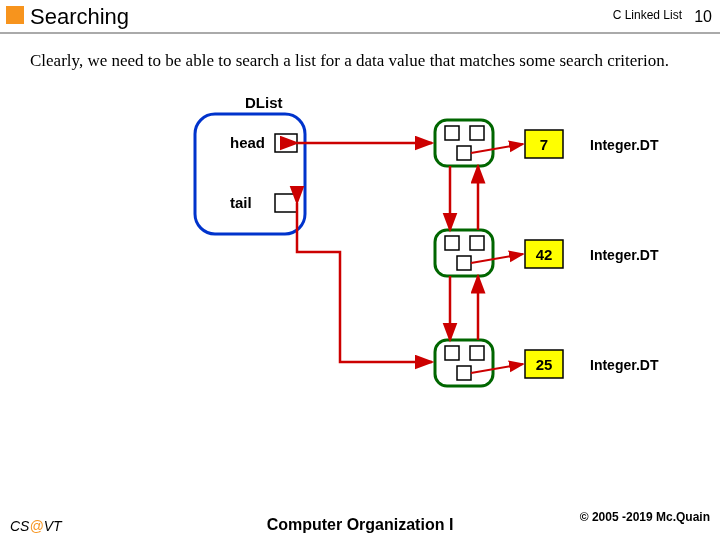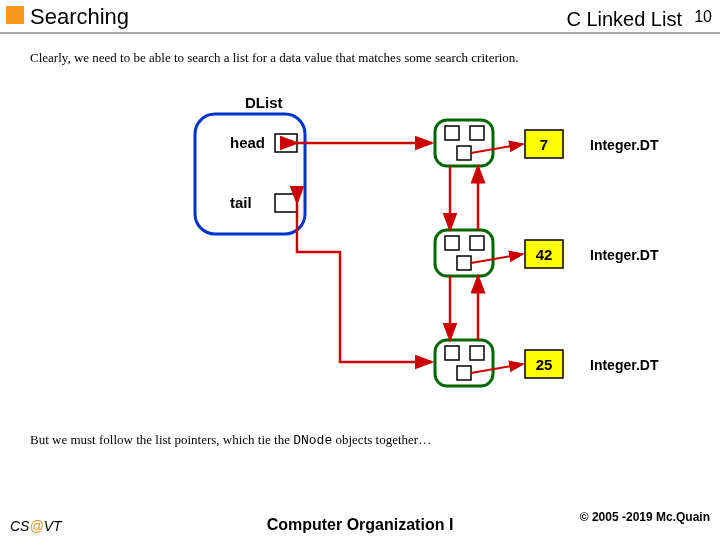--- a/index.html
+++ b/index.html
@@ -1,23 +1,23 @@
 <!DOCTYPE html>
 <html><head>
 <meta charset="utf-8">
 <style>
   html,body{margin:0;padding:0;width:720px;height:540px;font-family:Arial,Helvetica,sans-serif;background:#fff;overflow:hidden}
   .slide{position:relative;width:720px;height:540px}
   .topbar{position:absolute;top:0;left:0;right:0;height:32px}
   .orange-sq{position:absolute;top:6px;left:6px;width:18px;height:18px;background:#f7941d}
   .title{position:absolute;top:4px;left:30px;font-size:22px;font-family:Arial,sans-serif}
-  .topic{position:absolute;top:8px;right:38px;font-size:20px;font-family:Arial,sans-serif}
+  .topic{position:absolute;top:8px;right:38px;font-size:12px;font-family:Arial,sans-serif}
   .page{position:absolute;top:8px;right:8px;font-size:16px}
   .rule{position:absolute;top:32px;left:0;right:0;height:2px;background:#aaa}
-  .body-text{position:absolute;font-family:'Times New Roman',serif;font-size:13px;line-height:1.25}
+  .body-text{position:absolute;font-family:'Times New Roman',serif;font-size:17px;line-height:1.25}
   .diagram{position:absolute;top:90px;left:30px;width:660px;height:330px}
   .footer-left{position:absolute;bottom:6px;left:10px;font-size:14px;font-weight:normal;font-style:italic}
   .footer-left .at{color:#f7941d}
   .footer-mid{position:absolute;bottom:6px;left:0;right:0;text-align:center;font-size:16px;font-weight:bold}
   .footer-right{position:absolute;bottom:16px;right:10px;font-size:12px;font-weight:bold}
   svg{width:100%;height:100%}
   .lbl{font-family:Arial,sans-serif;font-size:15px;font-weight:bold}
   .lbl-small{font-family:Arial,sans-serif;font-size:14px;font-weight:bold}
   .mono{font-family:'Courier New',monospace}
 </style>
@@ -90,23 +90,20 @@
       <line x1="441" y1="283" x2="493" y2="274" stroke="#c00" stroke-width="2" marker-end="url(#arr-red)"></line>
 
       <line x1="420" y1="76" x2="420" y2="140" stroke="#c00" stroke-width="2.5" marker-end="url(#arr-red)"></line>
       <line x1="448" y1="140" x2="448" y2="76" stroke="#c00" stroke-width="2.5" marker-end="url(#arr-red)"></line>
 
       <line x1="420" y1="186" x2="420" y2="250" stroke="#c00" stroke-width="2.5" marker-end="url(#arr-red)"></line>
       <line x1="448" y1="250" x2="448" y2="186" stroke="#c00" stroke-width="2.5" marker-end="url(#arr-red)"></line>
     </svg>
   </div>
 
-  <div class="body-text" style="top:432px;left:30px;right:30px">
-    <span>But we must follow the list pointers, which tie the </span><span class="mono">DNode</span><span> objects together…</span>
-  </div>
 
   <div class="footer-left">
     <span>CS</span><span class="at">@</span><span>VT</span>
   </div>
   <div class="footer-mid">Computer Organization I</div>
   <div class="footer-right">© 2005 -2019 Mc.Quain</div>
 
 </div>
 
 </body></html>

